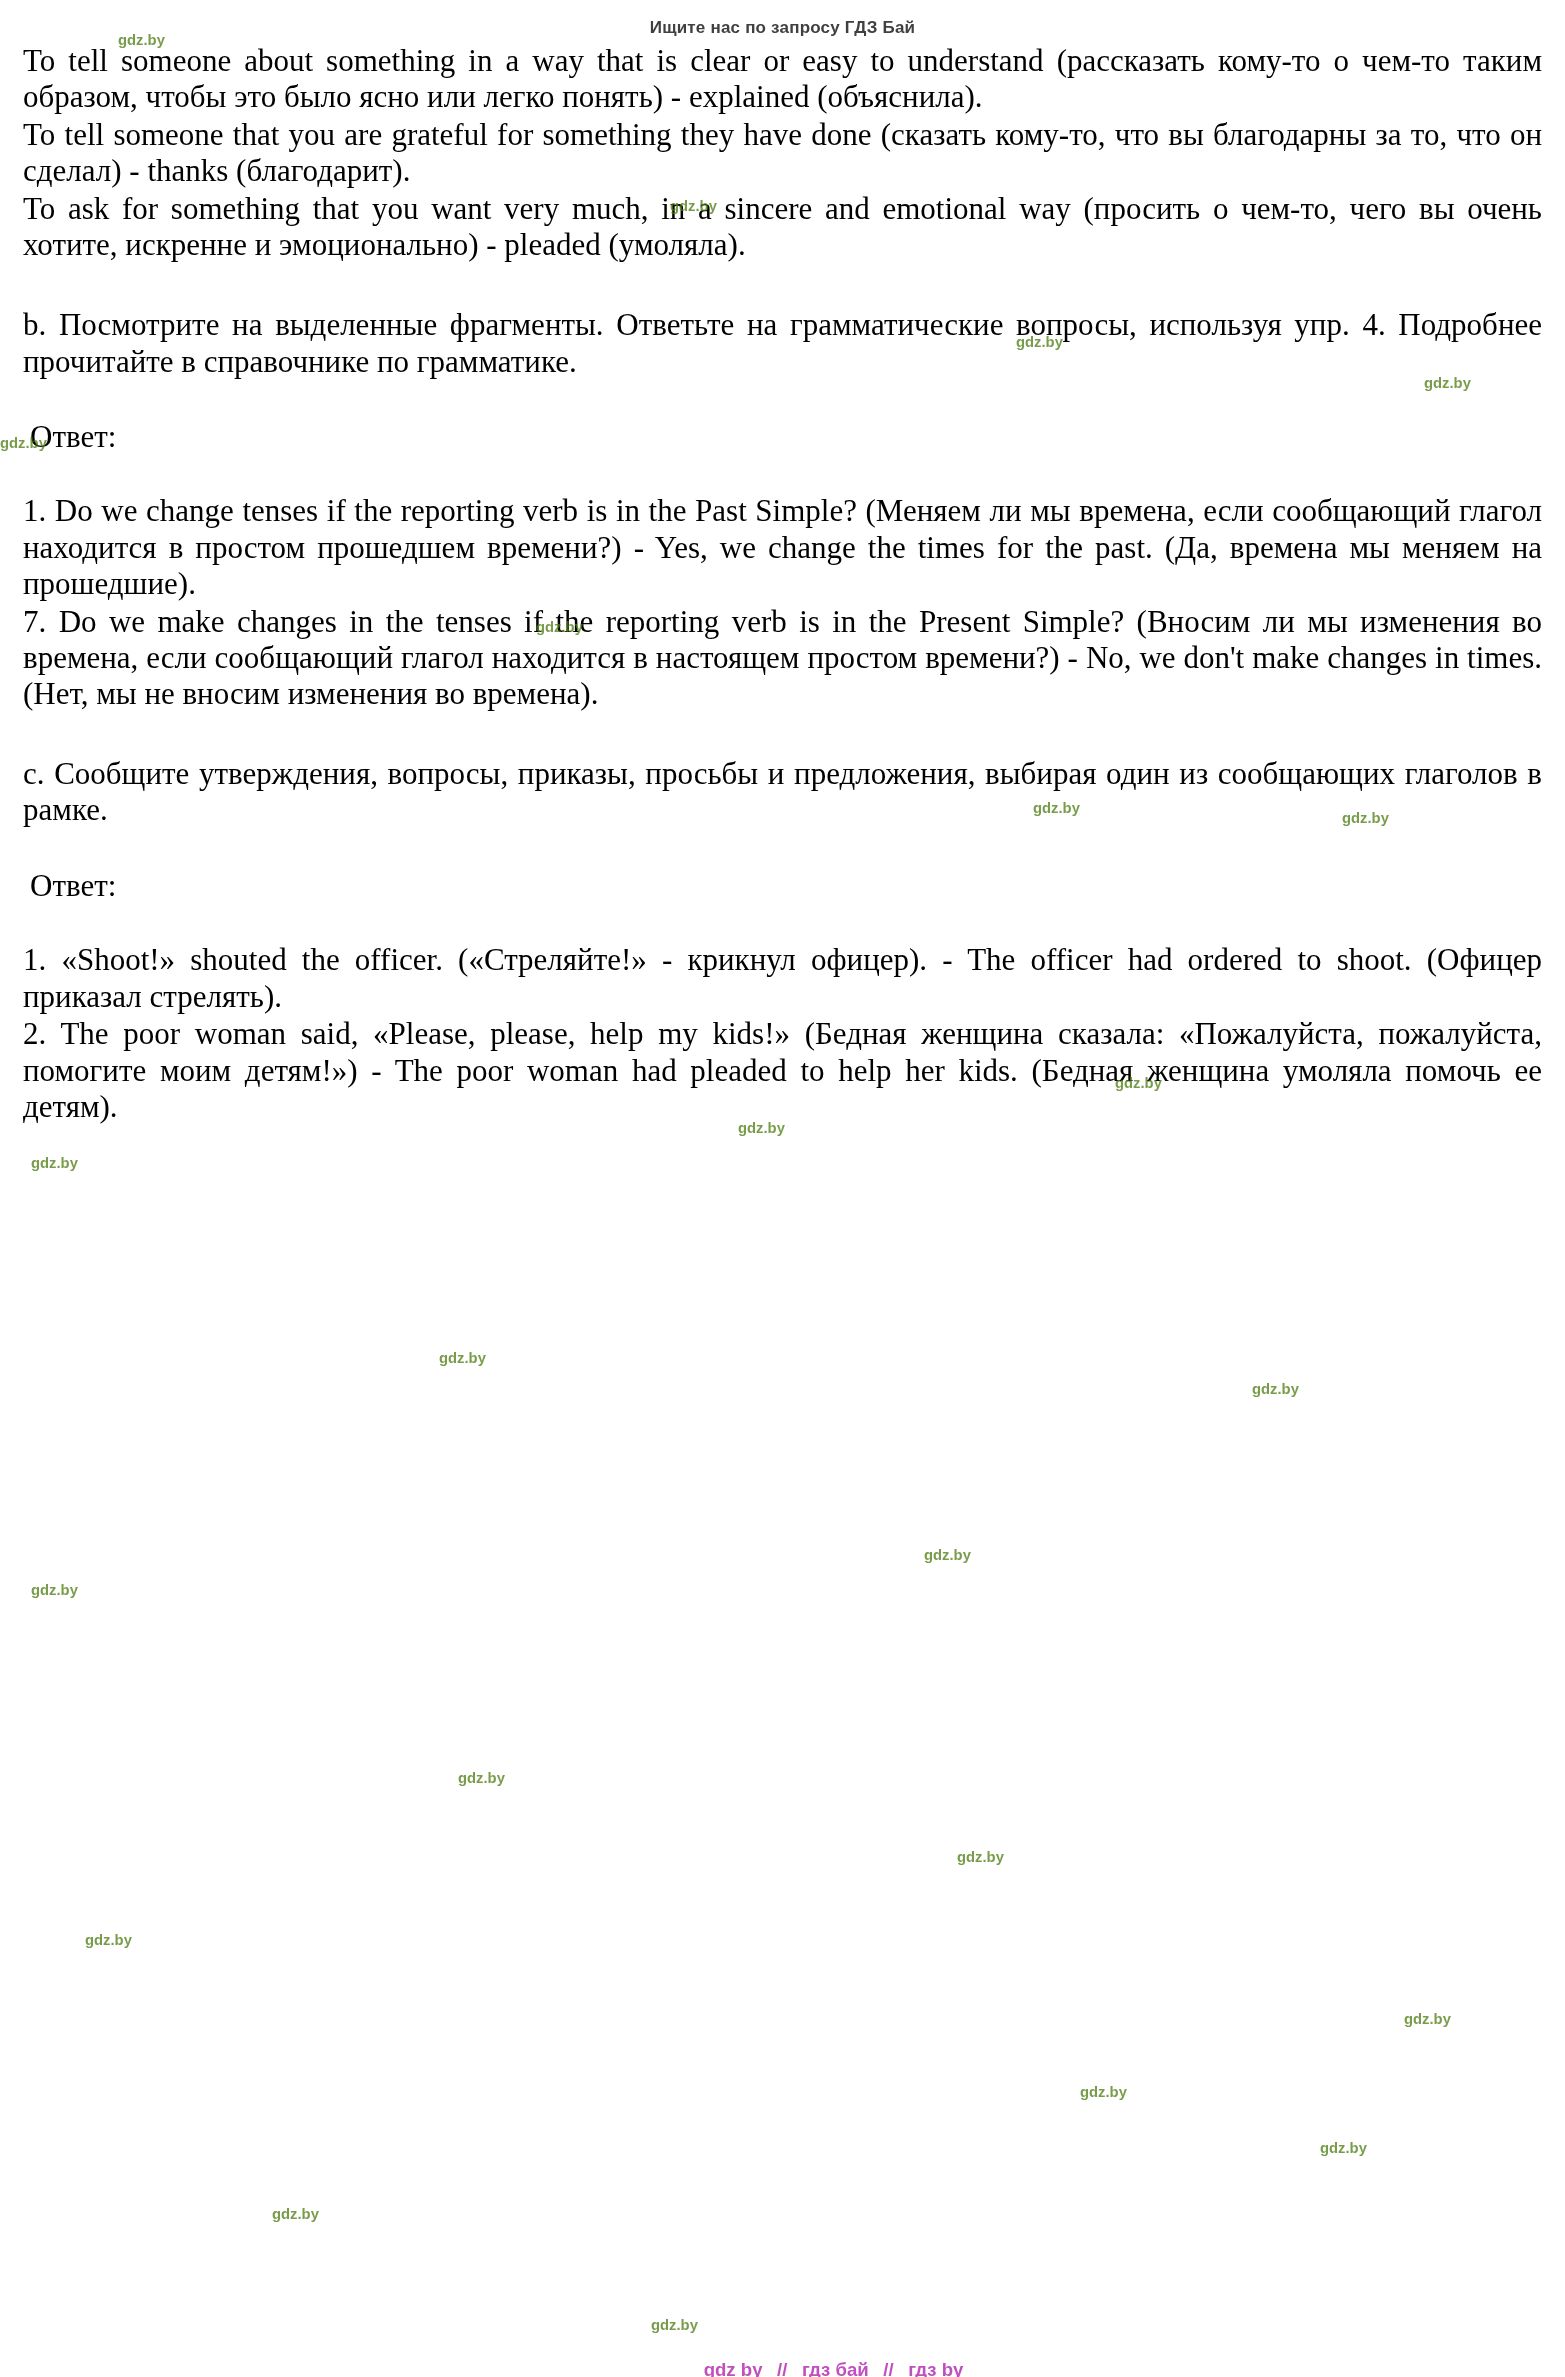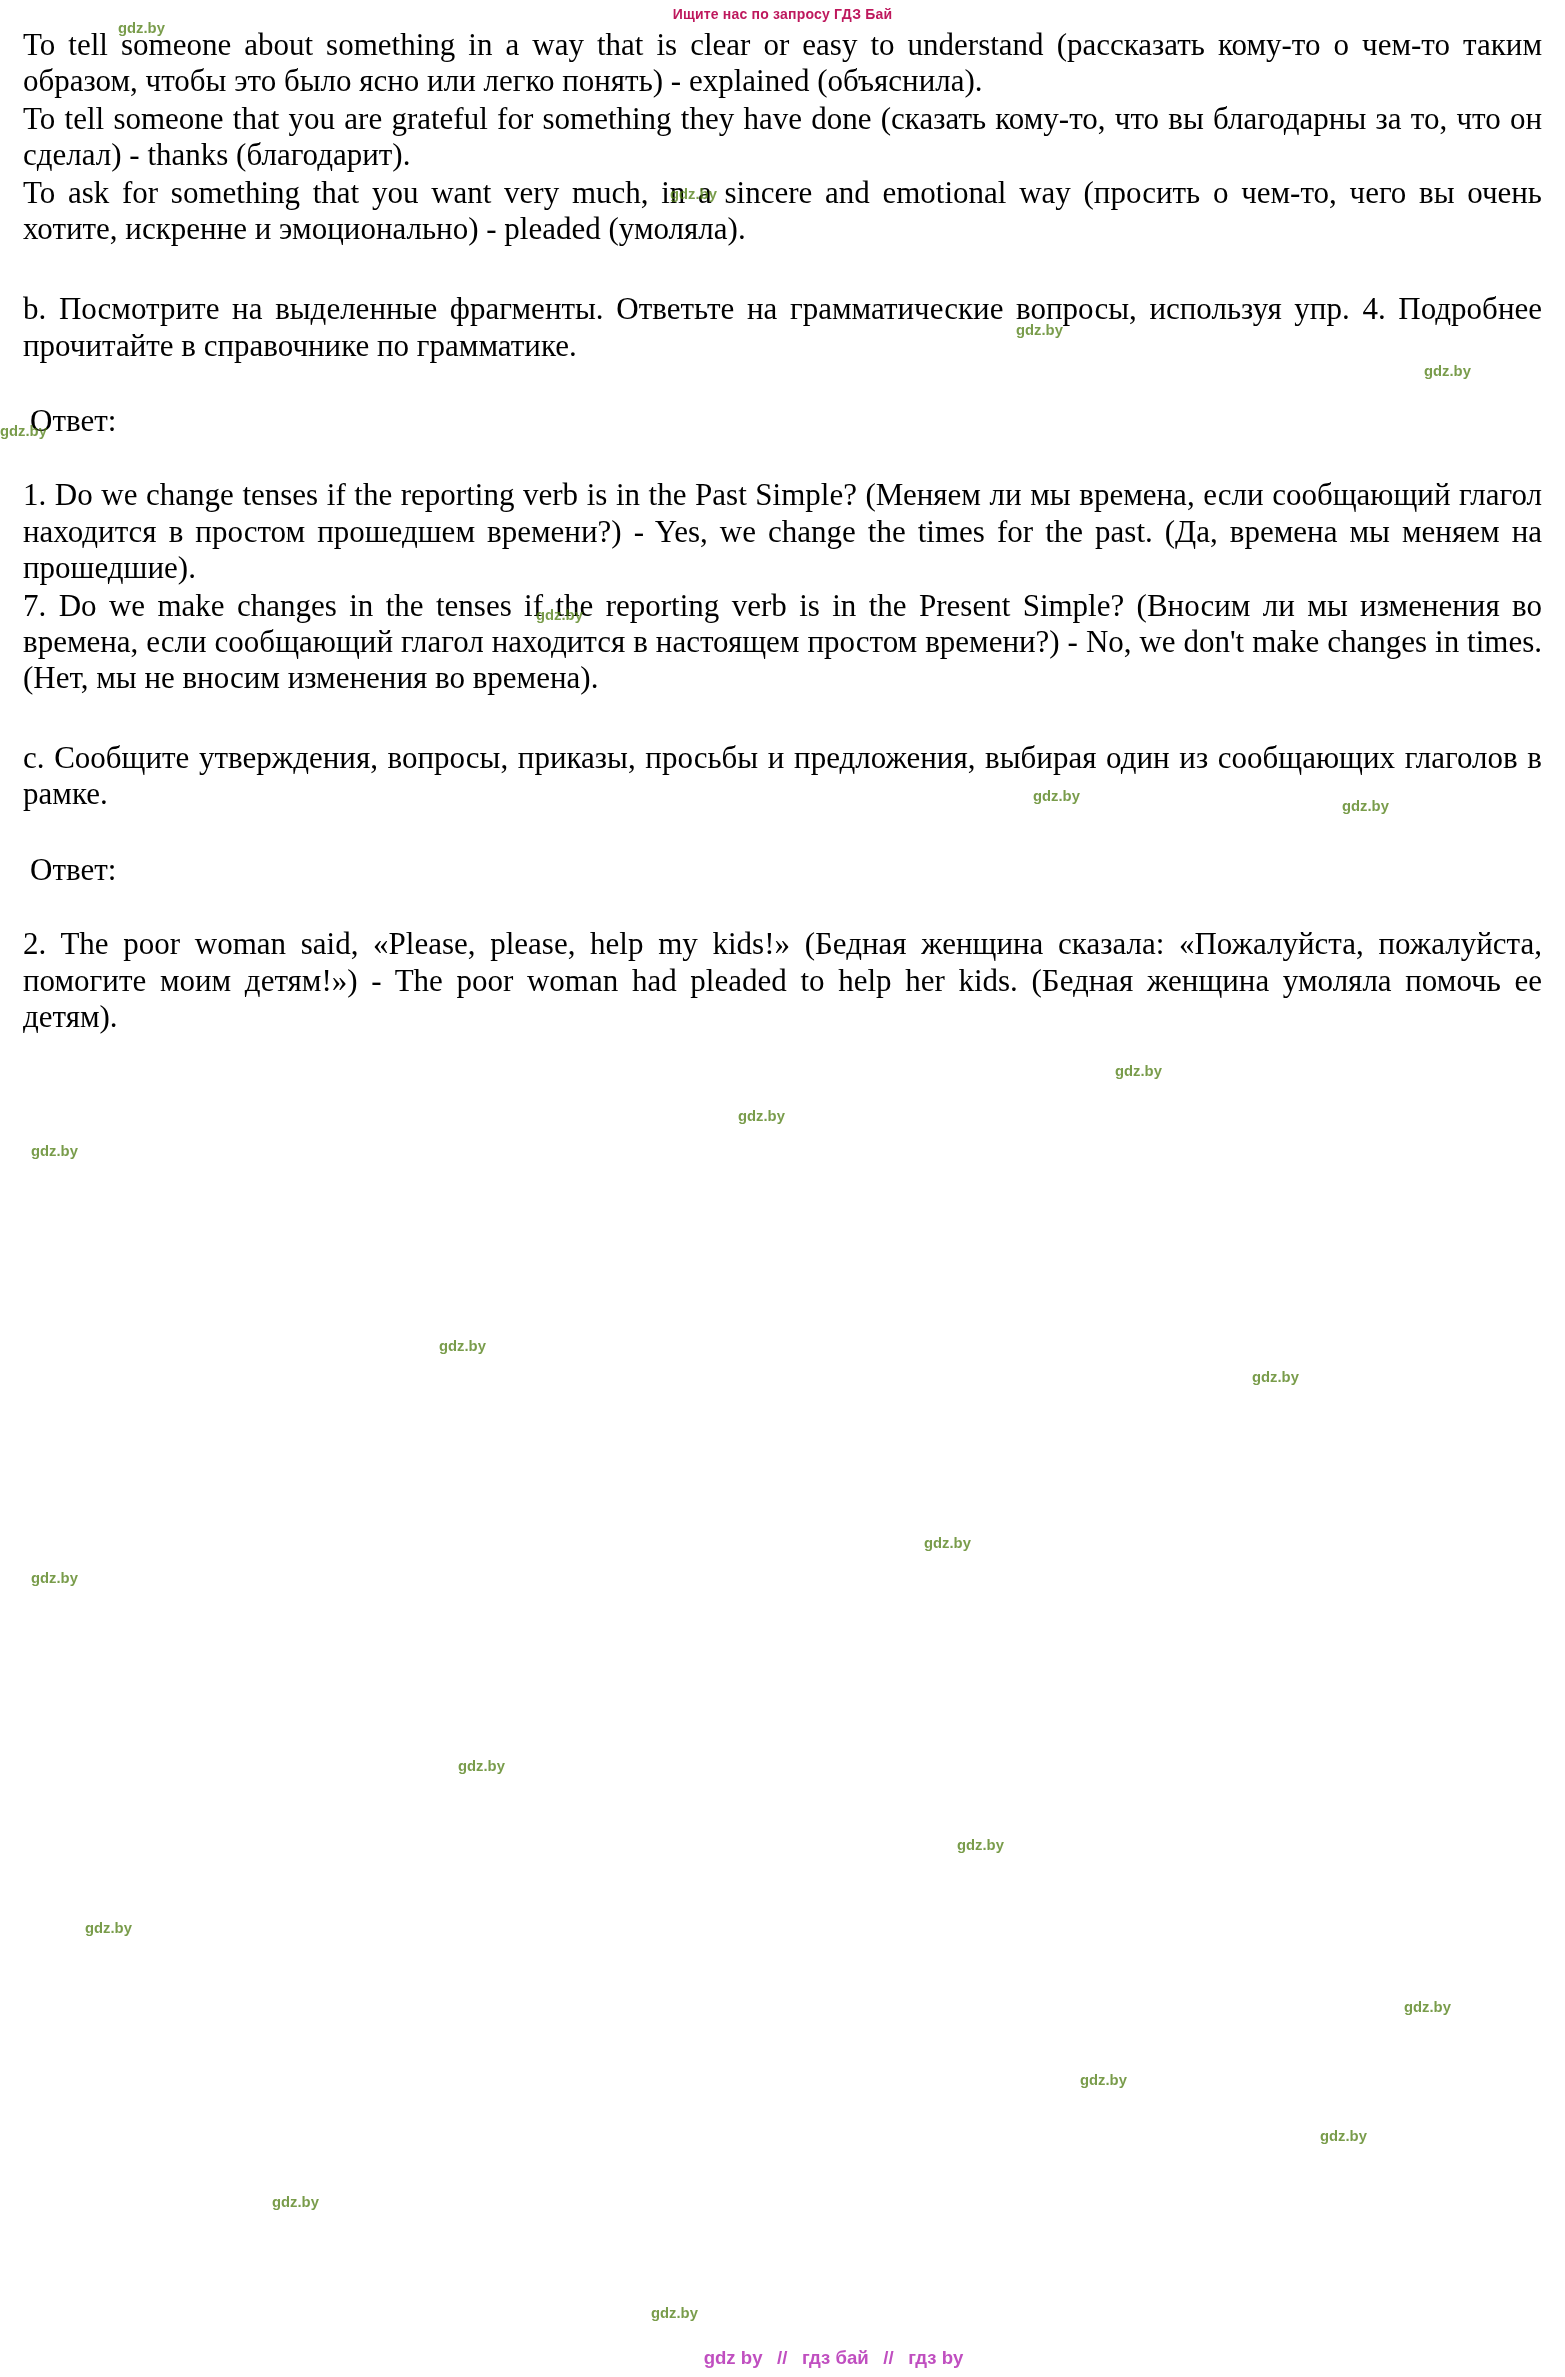--- a/index.html
+++ b/index.html
@@ -16,27 +16,28 @@
   }
   .page {
     position: relative;
     width: 1565px;
     min-height: 2377px;
     box-sizing: border-box;
     padding: 0 23px;
   }
   .top-banner {
     text-align: center;
-    color: #be185d;
+    color: #404040;
     font-family: "Liberation Sans", sans-serif;
     font-weight: bold;
-    font-size: 14px;
+    font-size: 17px;
     padding-top: 6.2px;
     padding-bottom: 4.7px;
     letter-spacing: 0.2px;
+    margin-top: 12px;
   }
   p.para {
     margin: 0 0 1.6px 0;
     font-size: 31px;
     line-height: 1.17;
     text-align: justify;
   }
   .spacer-lg { height: 42px; }
   .spacer-md { height: 31px; }
   .answer-label {
@@ -107,20 +108,21 @@
     <div class="spacer-lg"></div>
 
     <p class="para">c. Сообщите утверждения, вопросы, приказы, просьбы и предложения, выбирая один из сообщающих глаголов в рамке.</p>
 
     <div class="spacer-md"></div>
 
     <p class="answer-label">Ответ:</p>
 
     <div class="spacer-md"></div>
 
+    <p class="para">1. «Shoot!» shouted the officer. («Стреляйте!» - крикнул офицер). - The officer had ordered to shoot. (Офицер приказал стрелять).</p>
     <p class="para">2. The poor woman said, «Please, please, help my kids!» (Бедная женщина сказала: «Пожалуйста, пожалуйста, помогите моим детям!») - The poor woman had pleaded to help her kids. (Бедная женщина умоляла помочь ее детям).</p>
 
   </div>
 
   <div class="wm-layer">
       <div class="wm" style="left: 118px; top: 20px;">gdz.by</div>
       <div class="wm" style="left: 670px; top: 186px;">gdz.by</div>
       <div class="wm" style="left: 1016px; top: 322px;">gdz.by</div>
       <div class="wm" style="left: 1424px; top: 363px;">gdz.by</div>
       <div class="wm" style="left: 0px; top: 423px;">gdz.by</div>

